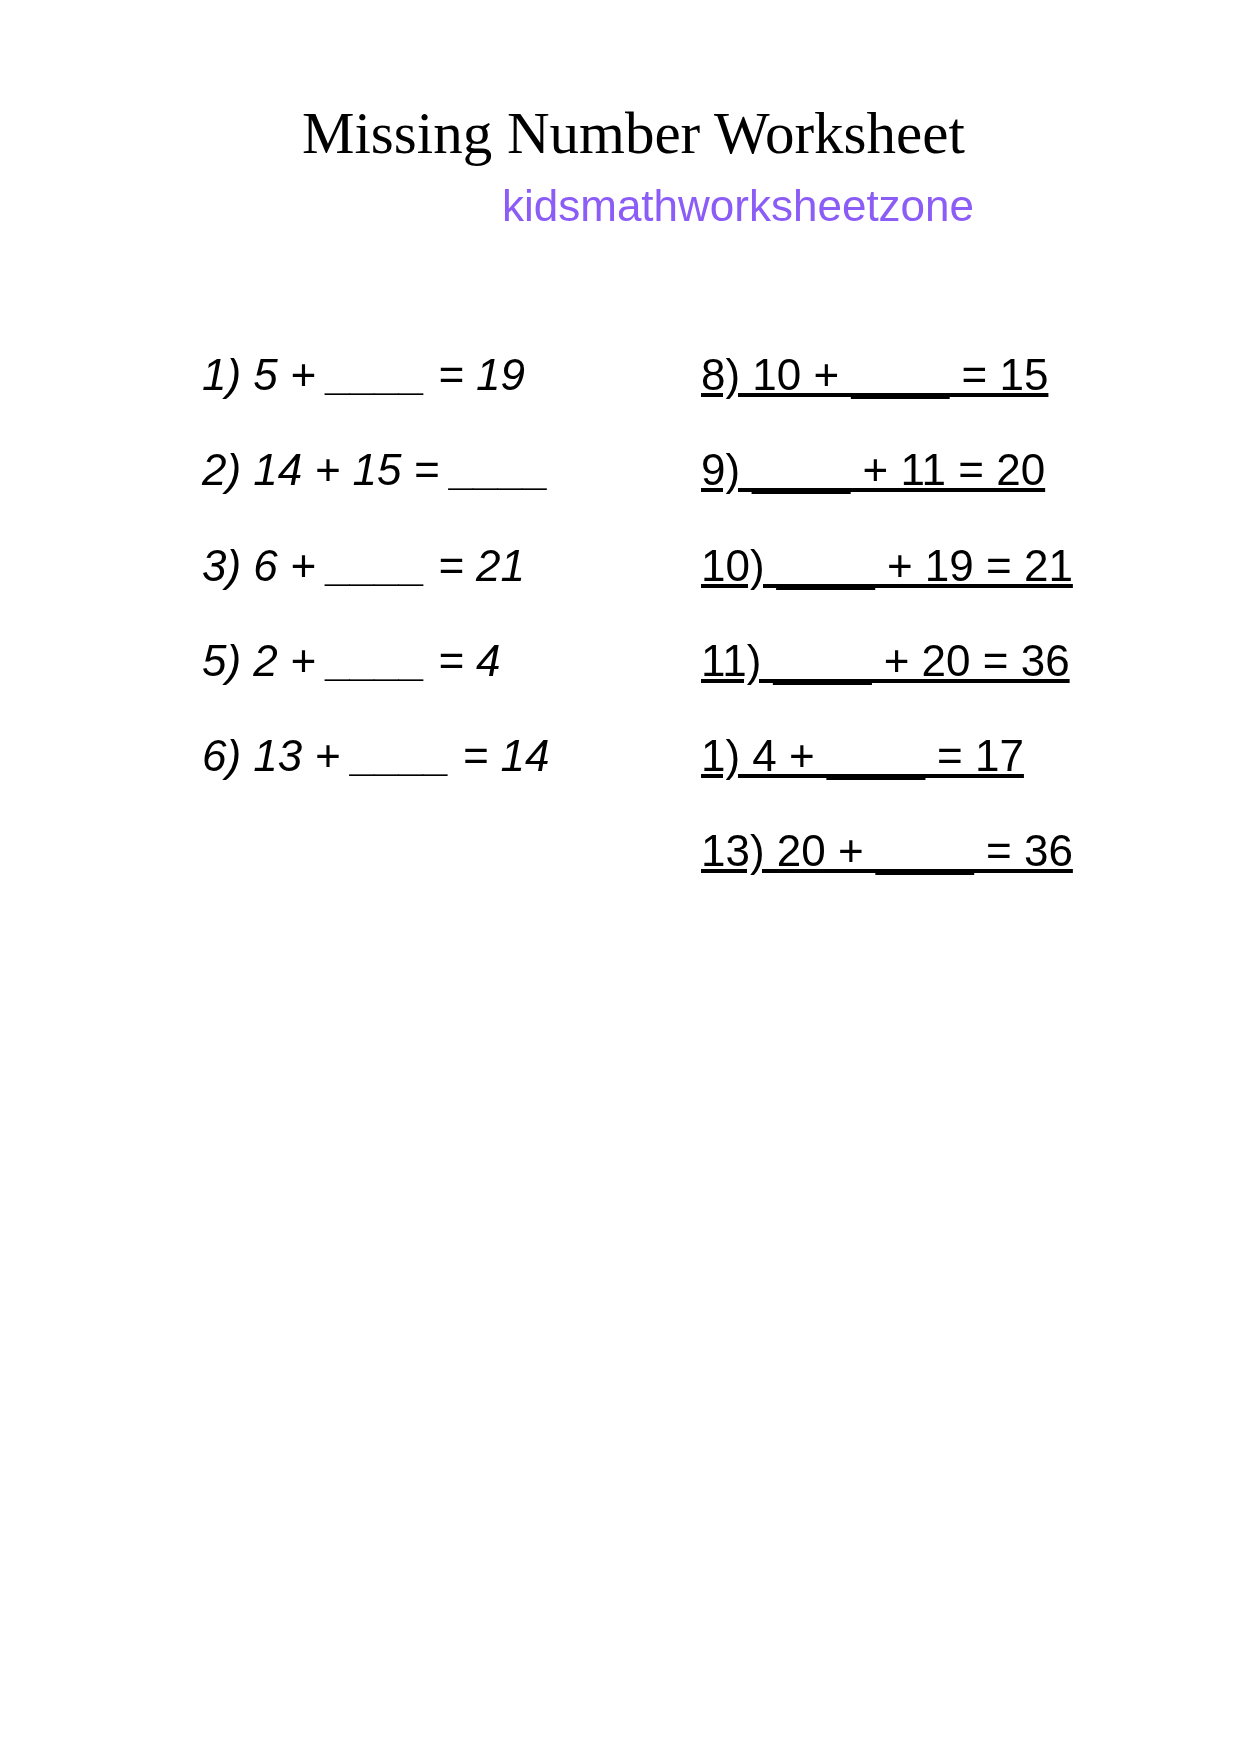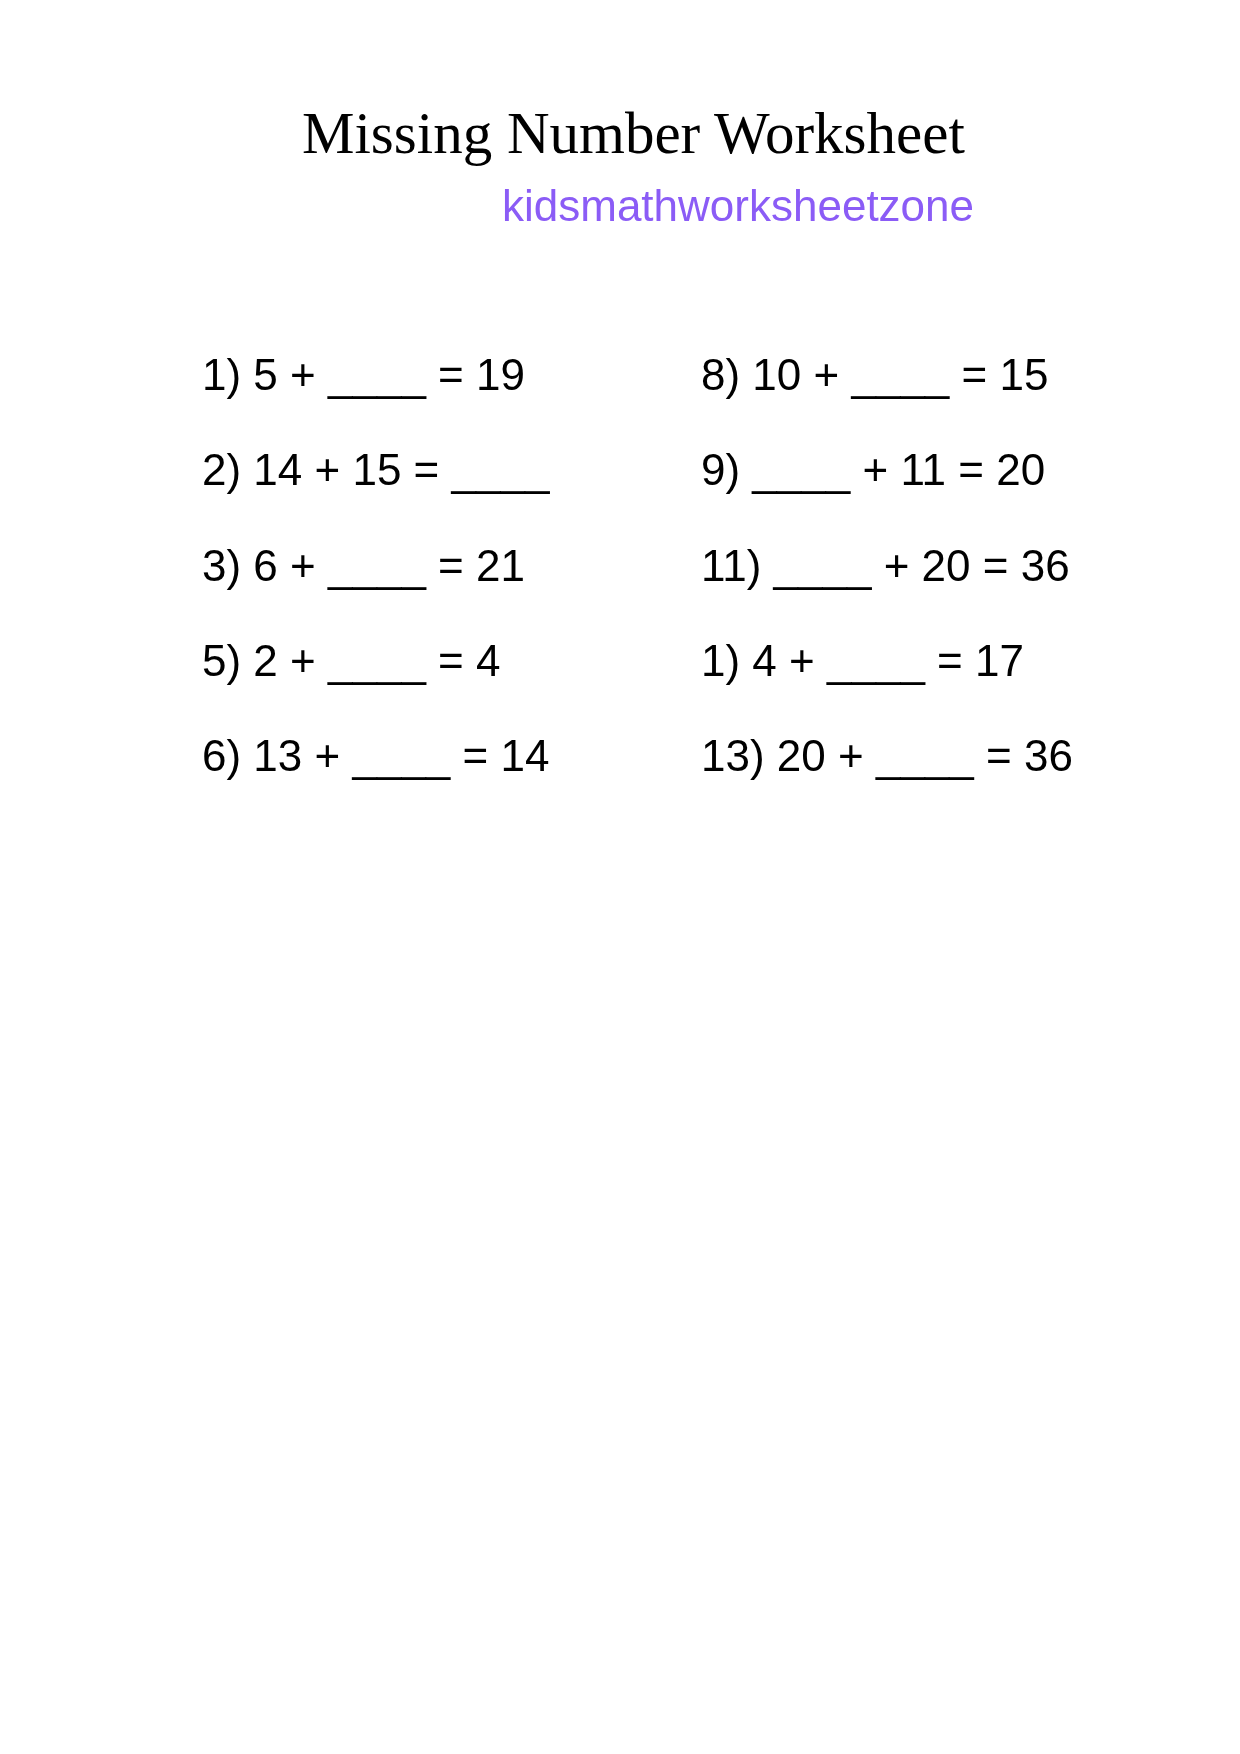--- a/index.html
+++ b/index.html
@@ -31,22 +31,22 @@
       top: 181px;
       font-size: 44px;
       line-height: 50px;
       white-space: nowrap;
       color: #8b5cf6;
     }
     .column {
       position: absolute;
       top: 350px;
     }
-    .col-left { left: 202px; }
-    .col-right { left: 701px; }
+    .col-left { left: 202px; font-style: italic; }
+    .col-right { left: 701px; text-decoration: underline; }
     .problem {
       font-size: 44px;
       line-height: 50px;
       height: 95.3px;
       white-space: pre;
     }
   </style>
 </head>
 <body>
 
@@ -57,16 +57,17 @@
   <div class="problem">1) 5 + ____ = 19</div>
   <div class="problem">2) 14 + 15 = ____</div>
   <div class="problem">3) 6 + ____ = 21</div>
   <div class="problem">5) 2 + ____ = 4</div>
   <div class="problem">6) 13 + ____ = 14</div>
 </div>
 
 <div class="column col-right">
   <div class="problem">8) 10 + ____ = 15</div>
   <div class="problem">9) ____ + 11 = 20</div>
+  <div class="problem">10) ____ + 19 = 21</div>
   <div class="problem">11) ____ + 20 = 36</div>
   <div class="problem">1) 4 + ____ = 17</div>
   <div class="problem">13) 20 + ____ = 36</div>
 </div>
 
 </body></html>

